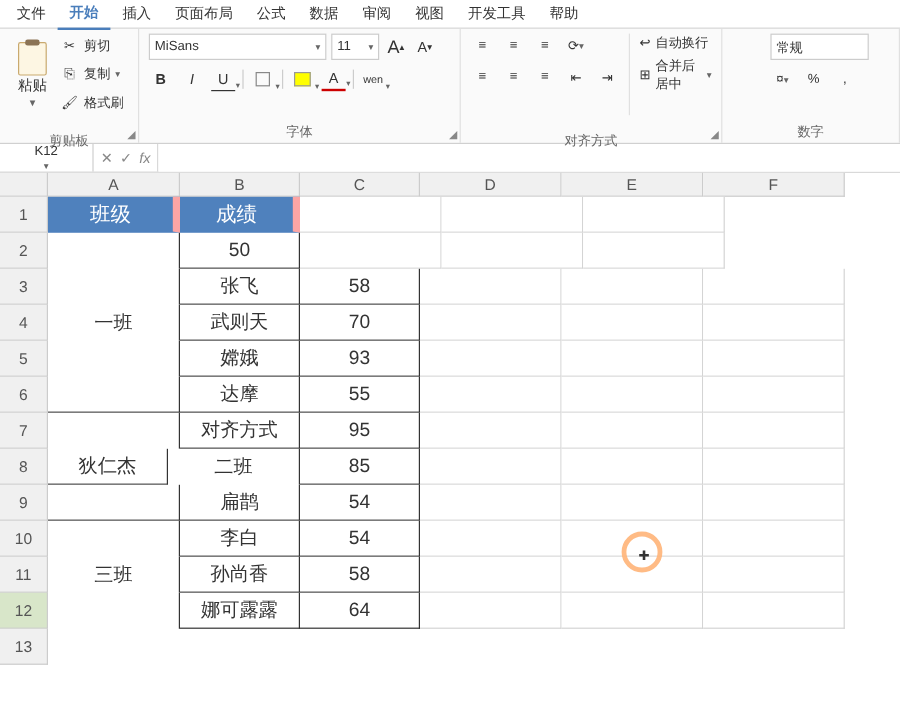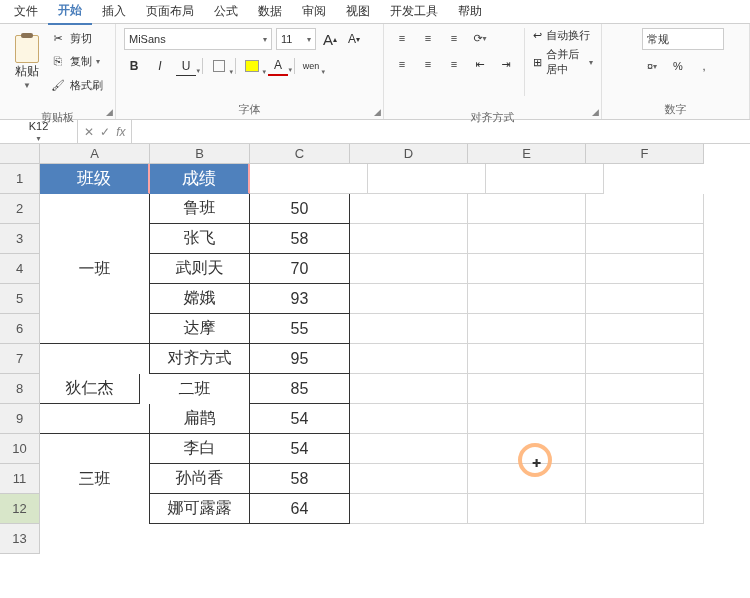--- a/index.html
+++ b/index.html
@@ -73,21 +73,21 @@
   .cells { position: relative; }
   .row { display: flex; height: 30px; }
   .cell { border-right: 1px solid #d4d4d4; border-bottom: 1px solid #d4d4d4; display: flex; align-items: center; justify-content: center; font-size: 16px; background: #fff; }
   .cA { width: 110px; }
   .cB { width: 100px; }
   .cC { width: 100px; }
   .cD { width: 118px; }
   .cE { width: 118px; }
   .cF { width: 118px; }
   
-  .hdr-cell { background: #4f81bd; color: #fff; font-size: 17px; border-right: 2px solid #fca5a5; border-bottom: 1px solid #4f81bd; }
+  .hdr-cell { background: #4f81bd; color: #fff; font-size: 17px; border-right: 6px solid #fca5a5; border-bottom: 1px solid #4f81bd; }
   .data-border { border-right: 1px solid #333; border-bottom: 1px solid #333; }
   .merge { border-bottom: none; }
   .merge-last { border-bottom: 1px solid #333; }
   
   
   .cursor-ring { position: absolute; width: 34px; height: 34px; border: 4px solid rgba(255,180,120,0.9); border-radius: 50%; left: 478px; top: 279px; pointer-events: none; }
   .cursor-plus { position: absolute; left: 492px; top: 293px; font-size: 11px; color: #333; pointer-events: none; }
   
   .caret-down { font-size: 8px; color: #666; }
 </style>
@@ -278,21 +278,20 @@
       <div class="row">
         <div class="cell cA hdr-cell">班级</div>
         <div class="cell cC hdr-cell">成绩</div>
         <div class="cell cD"></div>
         <div class="cell cE"></div>
         <div class="cell cF"></div>
       </div>
 
       <div class="row">
         <div class="cell cA data-border merge"></div>
-        <div class="cell cB data-border">鲁班</div>
         <div class="cell cC data-border">50</div>
         <div class="cell cD"></div>
         <div class="cell cE"></div>
         <div class="cell cF"></div>
       </div>
       <div class="row">
         <div class="cell cA data-border merge"></div>
         <div class="cell cB data-border">张飞</div>
         <div class="cell cC data-border">58</div>
         <div class="cell cD"></div>

